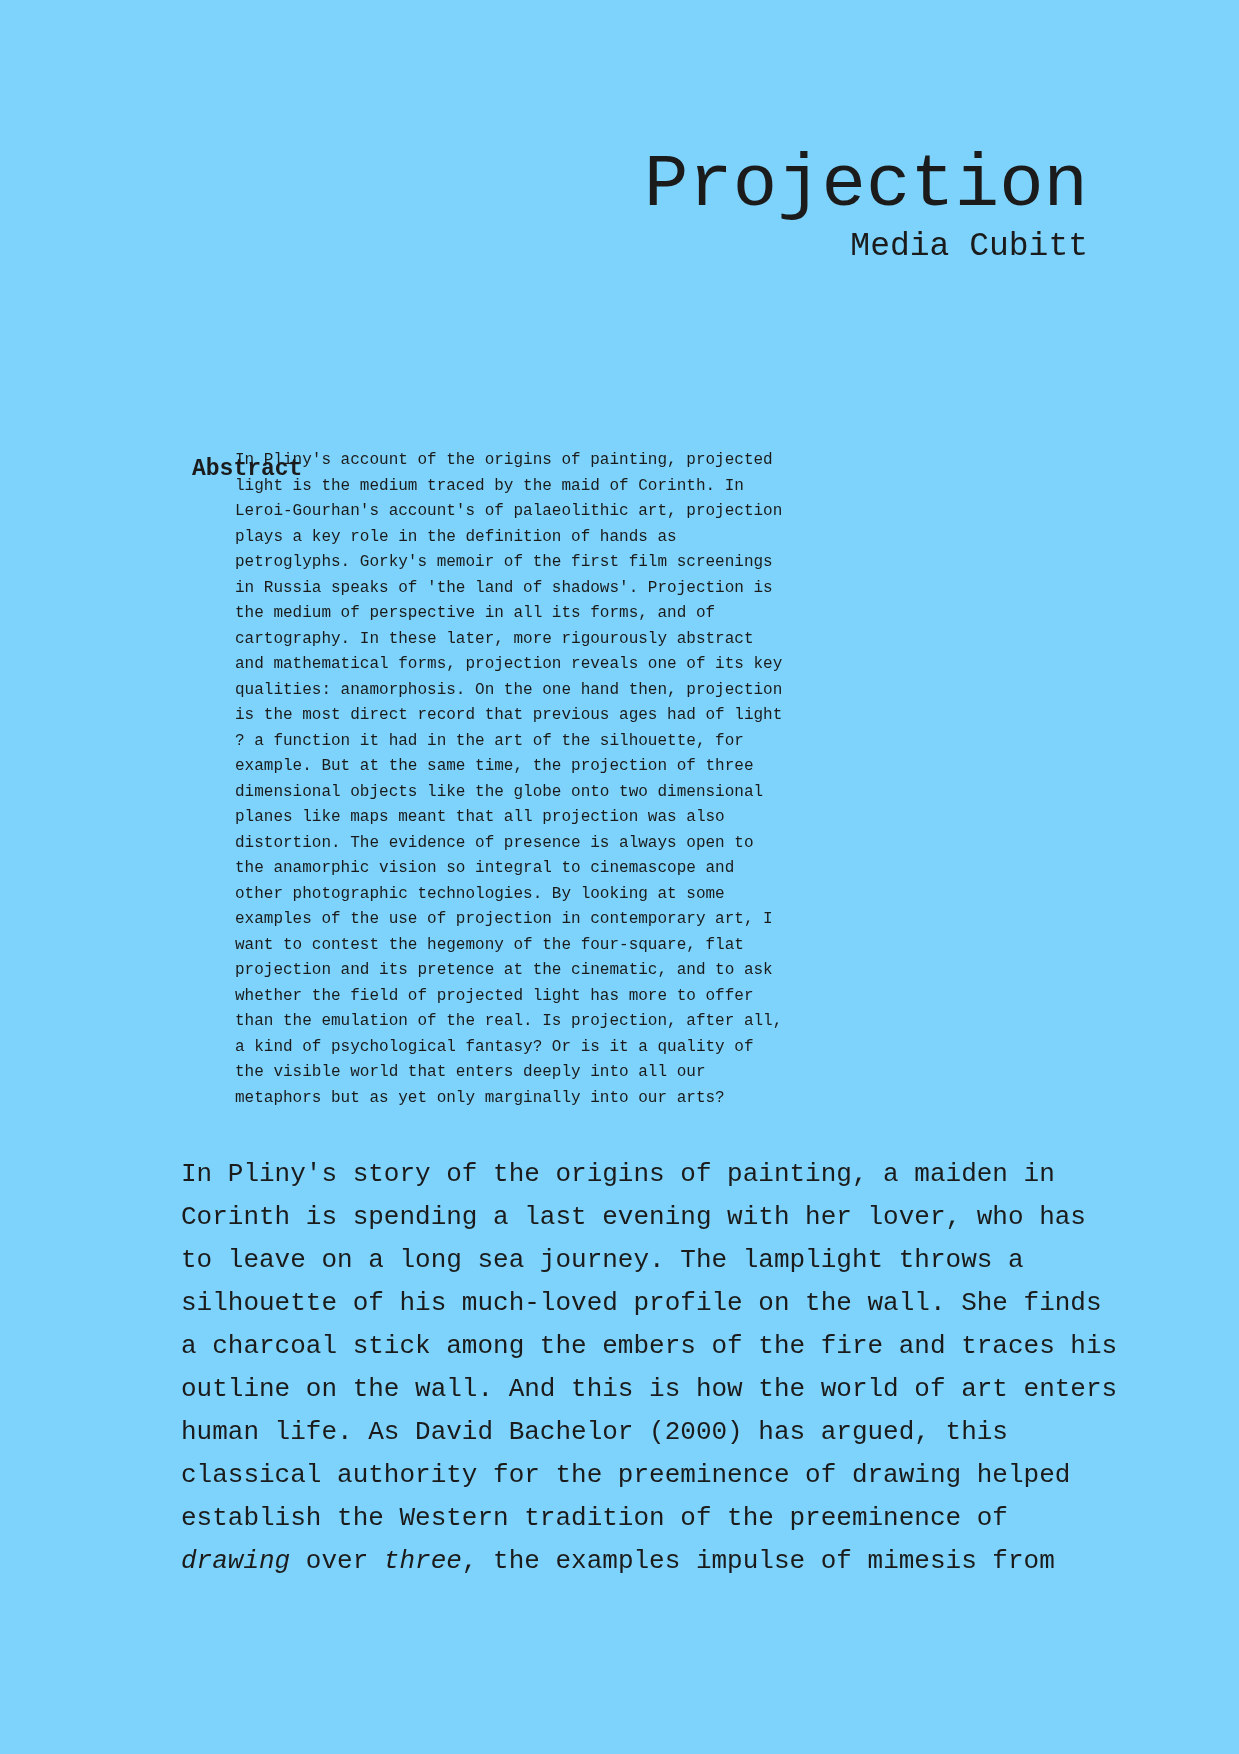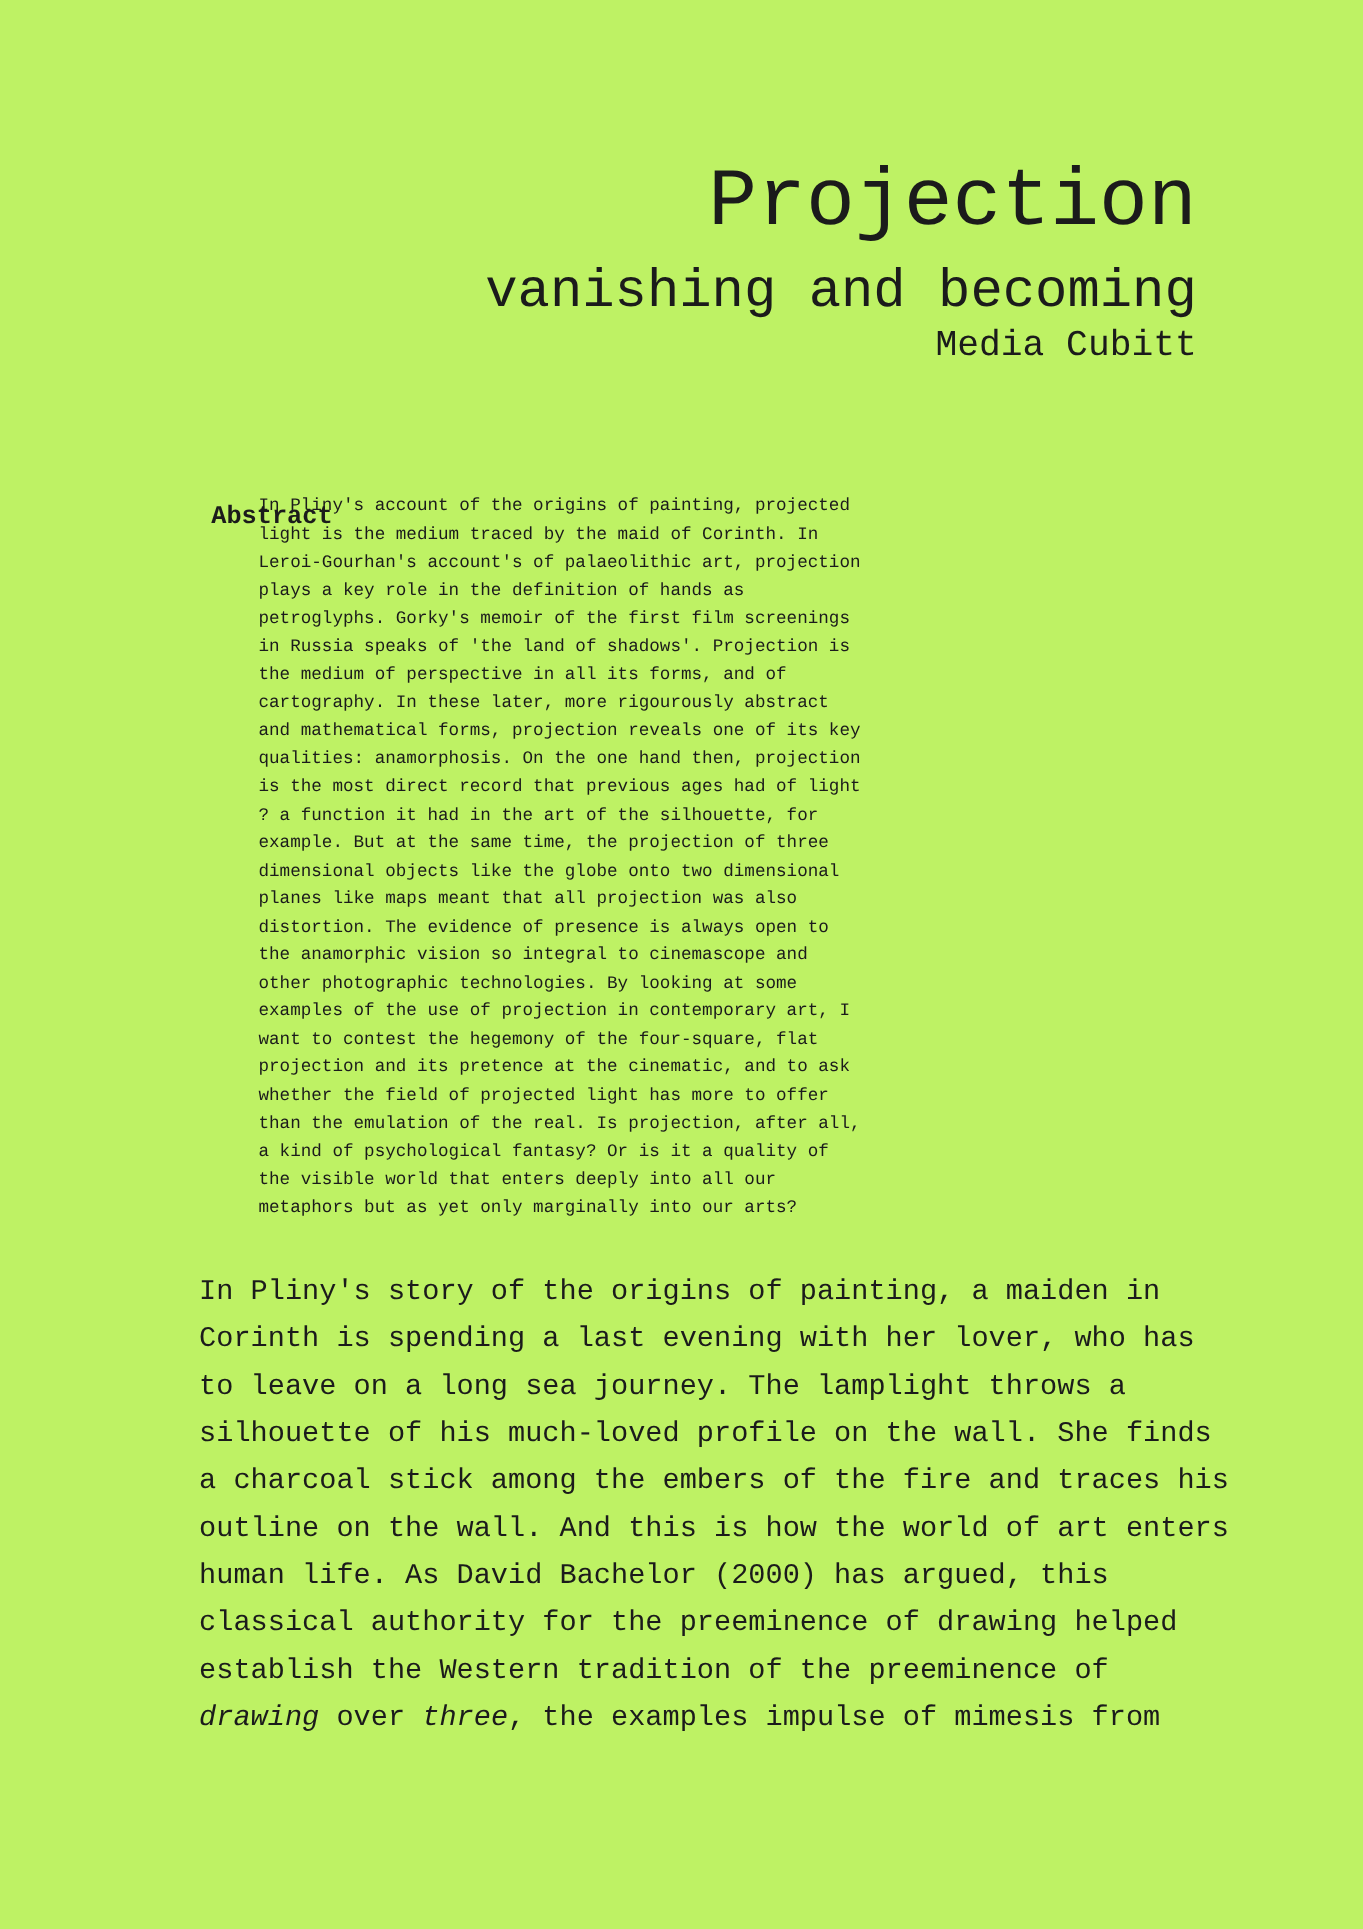--- a/index.html
+++ b/index.html
@@ -4,21 +4,21 @@
 <style>
   html, body {
     margin: 0;
     padding: 0;
     background: #ffffff;
   }
   .page {
     position: relative;
     width: 1239px;
     height: 1754px;
-    background: #bef264;
+    background: #7dd3fc;
     color: #1b1b1b;
     font-family: "Liberation Mono", "DejaVu Sans Mono", monospace;
     overflow: hidden;
   }
   
   .doc-header {
     position: absolute;
     top: 146px;
     left: 0;
     right: 151px;
@@ -87,21 +87,20 @@
     font-style: italic;
   }
 </style>
 </head>
 <body>
 
 <div class="page">
 
   <header class="doc-header">
     <h1 class="doc-title">Projection</h1>
-    <h2 class="doc-subtitle">vanishing and becoming</h2>
     <div class="doc-author">Media Cubitt</div>
   </header>
 
   <h3 class="abstract-heading">Abstract</h3>
 
   <div class="abstract-text">In Pliny's account of the origins of painting, projected
 light is the medium traced by the maid of Corinth. In
 Leroi-Gourhan's account's of palaeolithic art, projection
 plays a key role in the definition of hands as
 petroglyphs. Gorky's memoir of the first film screenings

